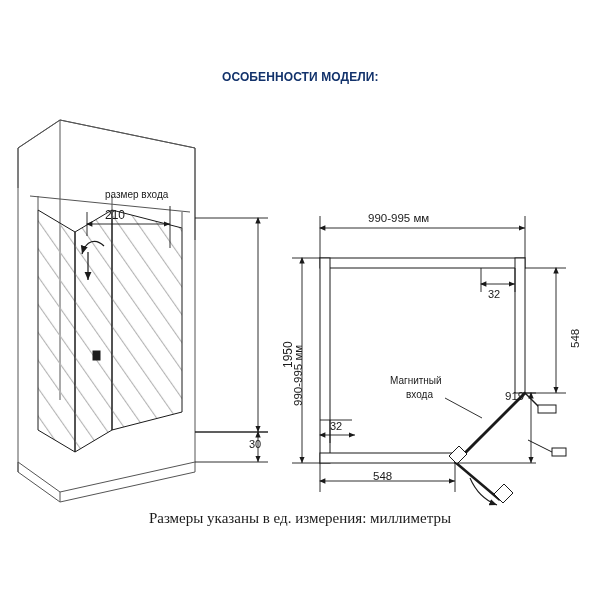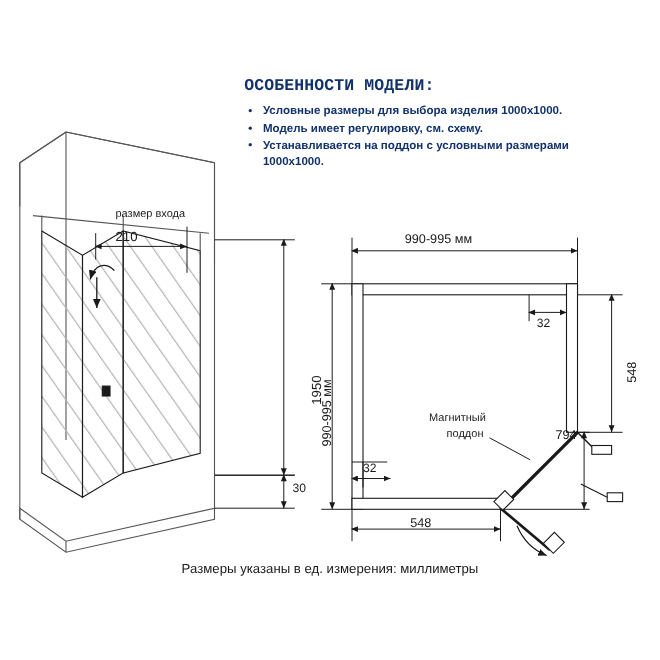--- a/index.html
+++ b/index.html
@@ -12,44 +12,44 @@
     position:relative;
   }
   .stage{position:absolute;inset:0;}
   svg{display:block;}
   .features{
     position:absolute;
     left:222px; top:70px; width:350px;
   }
   .features h3{
     margin:0 0 7px 0;
-    font-size:15px;
+    font-size:12px;
     font-weight:bold;
     color:#12326b;
     letter-spacing:.1px;
-    font-family:Liberation Mono, monospace;
   }
   .features ul{
     margin:0;
     padding-left:17px;
     list-style:disc;
   }
   .features li{
     font-size:10.5px;
     line-height:14.6px;
     color:#12326b;
     font-weight:bold;
     margin-bottom:1px;
   }
   .footnote{
     position:absolute;
     left:0; right:0; top:510px;
     text-align:center;
-    font-size:12px;
+    font-size:15px;
     color:#1a1a1a;
+    font-family:Liberation Serif, serif;
   }
   .lbl{
     position:absolute;
     font-size:10px;
     color:#1a1a1a;
     white-space:nowrap;
   }
   .vert{
     transform:rotate(-90deg);
     transform-origin:left top;
@@ -197,40 +197,35 @@
       <g stroke="#1a1a1a" stroke-width="0.9">
         <line x1="455" y1="463" x2="536" y2="463"></line>
         <line x1="525" y1="393" x2="536" y2="393"></line>
         <line x1="531" y1="393" x2="531" y2="463" marker-start="url(#arrS)" marker-end="url(#arr)"></line>
       </g>
     </g>
   </svg>
 
   <div class="features">
     <h3>ОСОБЕННОСТИ МОДЕЛИ:</h3>
-    <ul>
-      <li>Условные размеры для выбора изделия 1000x1000.</li>
-      <li>Модель имеет регулировку, см. схему.</li>
-      <li>Устанавливается на поддон с условными размерами 1000x1000.</li>
-    </ul>
   </div>
 
   <div class="lbl" style="left:78px;top:189px;margin-left:27px;">размер входа</div>
   <div class="lbl" style="left:105px;top:208px;font-size:12px;">210</div>
 
   <div class="lbl vert" style="left:281px;top:368px;font-size:12px;">1950</div>
-  <div class="lbl" style="left:266px;top:438px;font-size:11px;">30</div>
+  <div class="lbl" style="left:249px;top:438px;font-size:11px;">30</div>
 
   <div class="lbl" style="left:368px;top:212px;font-size:11.5px;">990-995 мм</div>
   <div class="lbl vert" style="left:292px;top:406px;font-size:11.5px;">990-995 мм</div>
 
   <div class="lbl" style="left:488px;top:288px;font-size:11px;">32</div>
   <div class="lbl" style="left:330px;top:420px;font-size:11px;">32</div>
 
   <div class="lbl vert" style="left:569px;top:348px;font-size:11.5px;">548</div>
   <div class="lbl" style="left:373px;top:470px;font-size:11.5px;">548</div>
-  <div class="lbl" style="left:505px;top:390px;font-size:11.5px;">794</div>
+  <div class="lbl" style="left:505px;top:390px;font-size:11.5px;">919</div>
 
   <div class="lbl center" style="left:390px;top:375px;">Магнитный</div>
-  <div class="lbl center" style="left:406px;top:389px;">поддон</div>
+  <div class="lbl center" style="left:406px;top:389px;">входа</div>
 
   <div class="footnote">Размеры указаны в ед. измерения: миллиметры</div>
 </div>
 
 </body></html>

